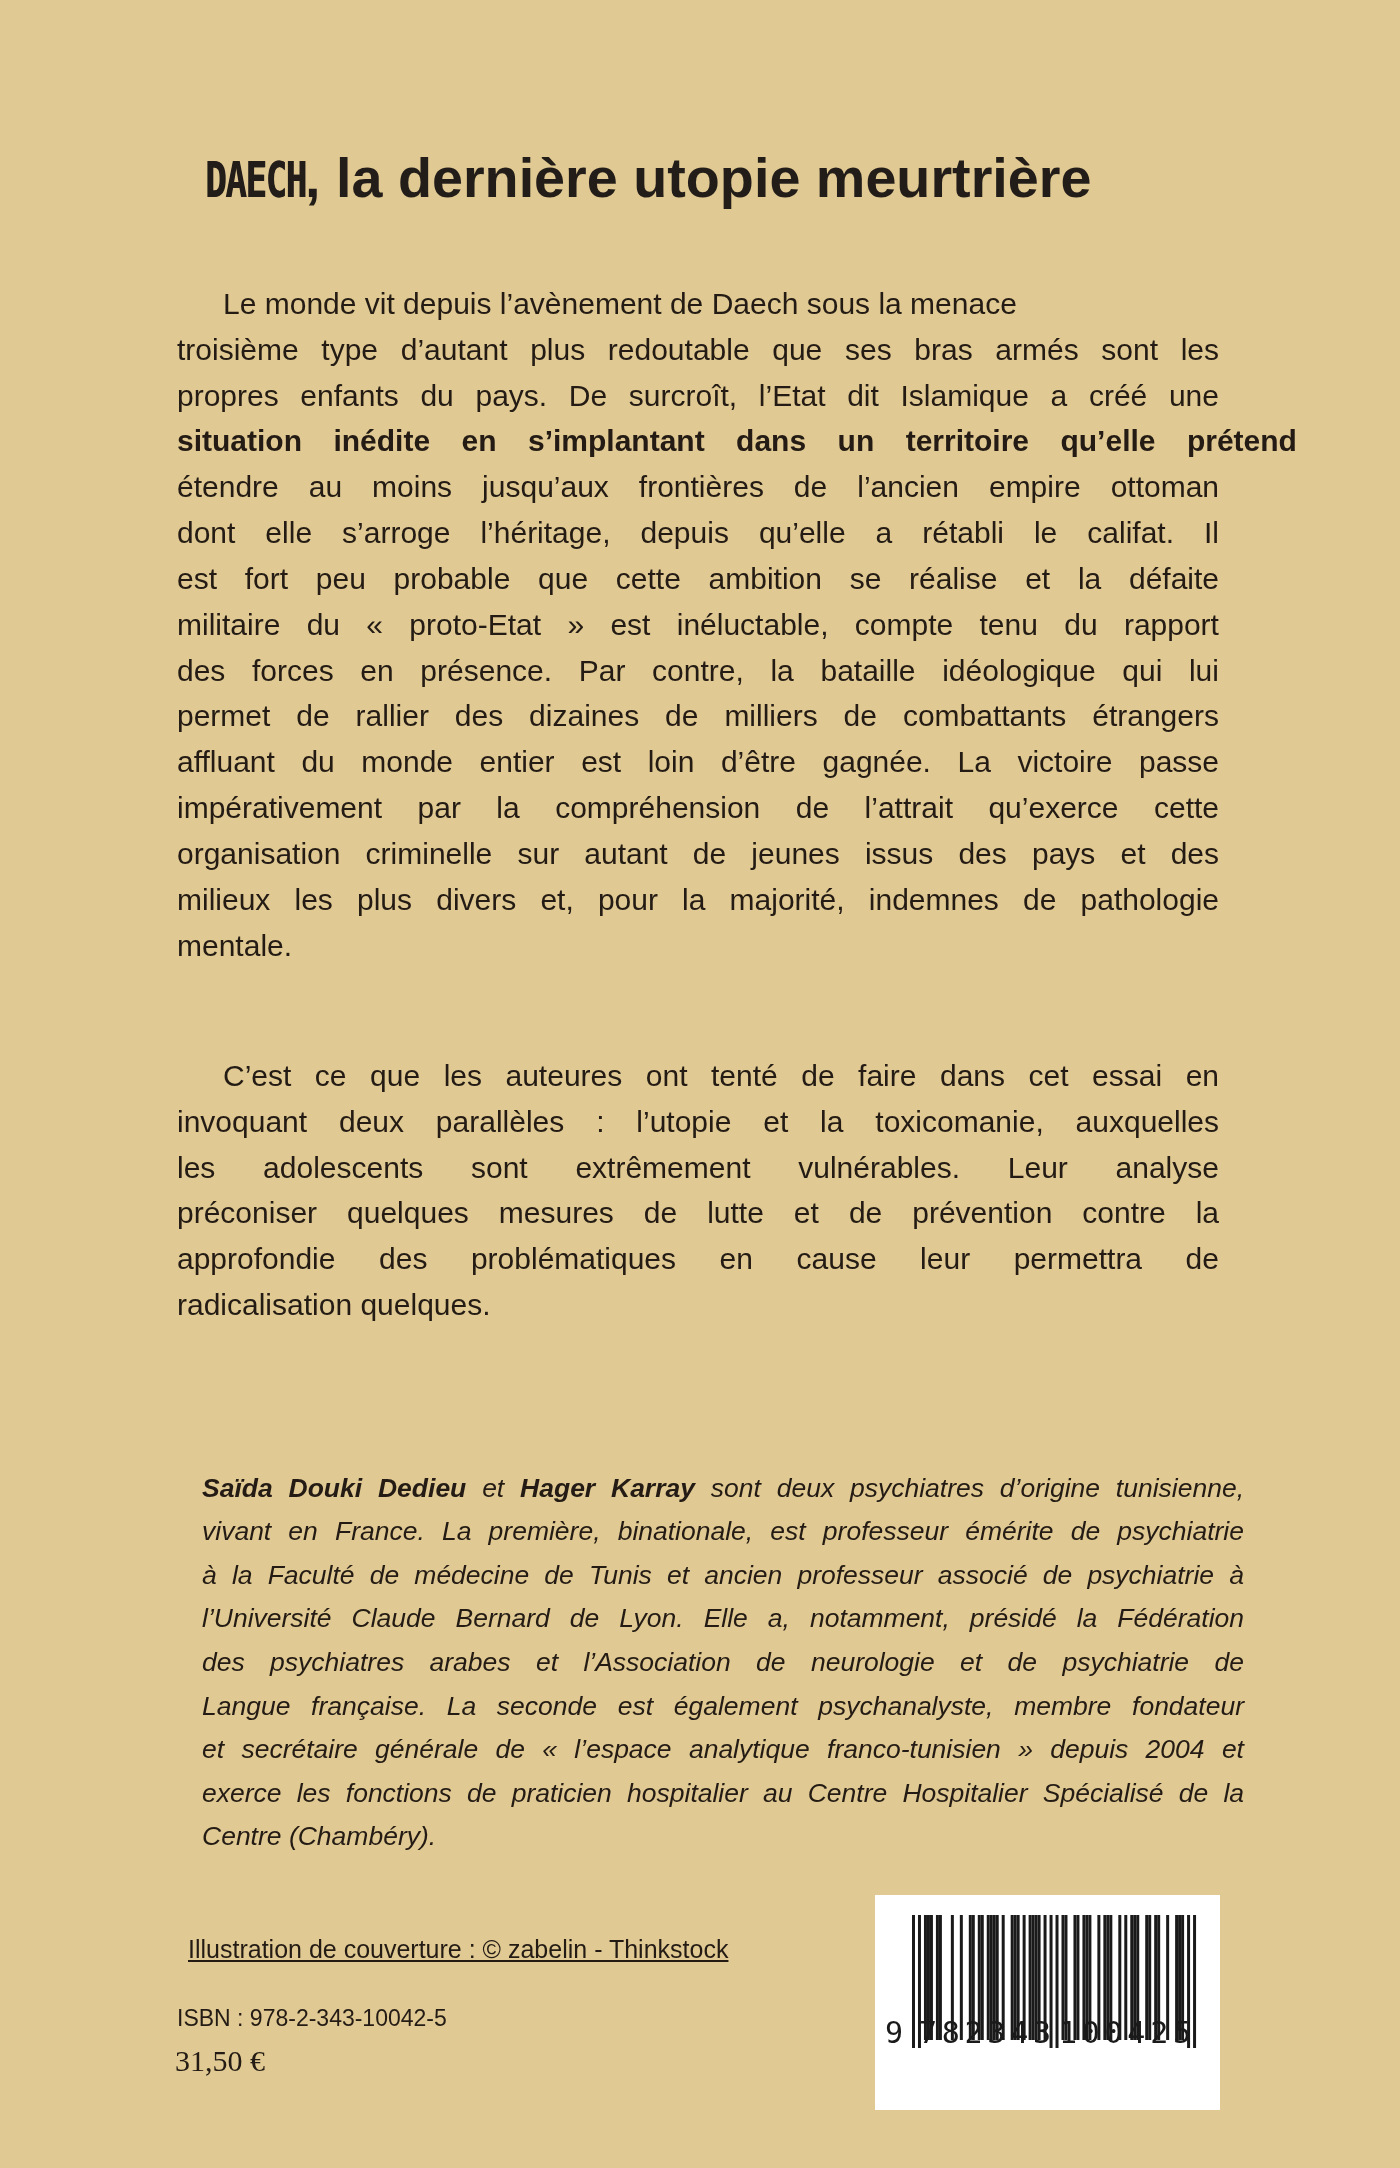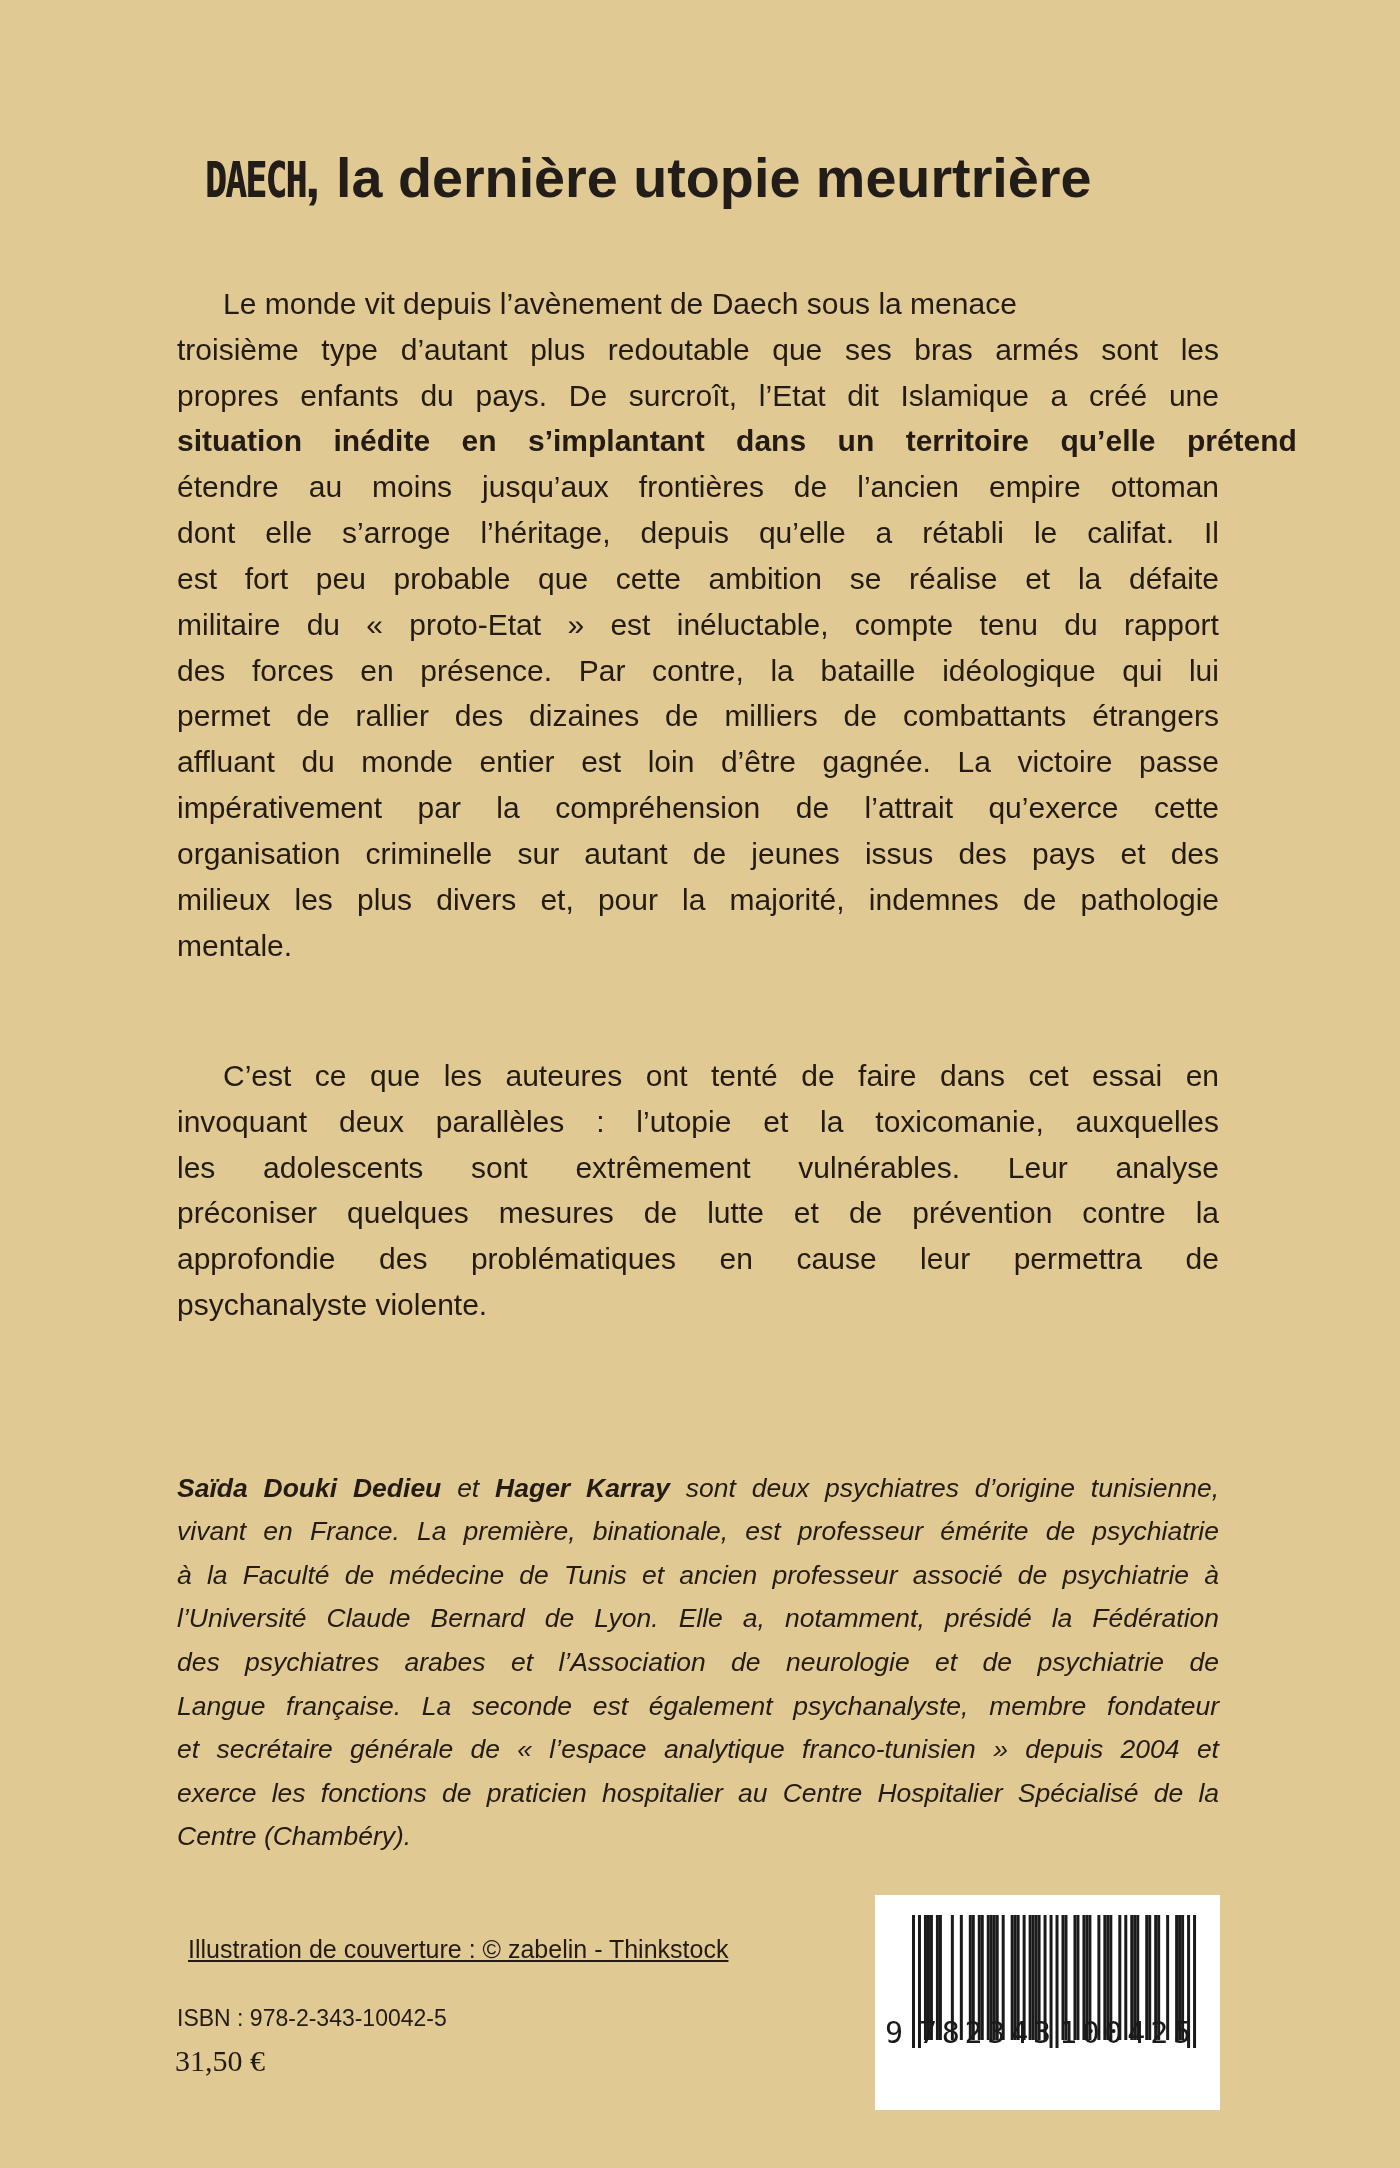--- a/index.html
+++ b/index.html
@@ -36,21 +36,21 @@
     height: 45.85px;
     position: relative;
   }
   .line .txt {
     position: absolute; left: 0; bottom: 0;
     display: inline-block; white-space: nowrap;
     transform-origin: left bottom;
   }
   .body-text .txt { font-size: 30px; line-height: 36px; }
   .body-text .line { height: 45.85px; }
-  .bio .txt { font-size: 26.5px; line-height: 32px; font-style: italic; }
+  .bio .txt { font-size: 26.5px; line-height: 32px; font-style: italic; margin-left: 25px; }
   .bio .line { height: 43.6px; }
   .bio b { font-weight: bold; }
   .indent .txt { left: 46px; }
   #p1 { top: 276px; }
   #p2 { top: 1048px; }
   #bio { top: 1460px; }
   .credit {
     position: absolute; left: 188px; top: 1935px;
     font-size: 25px; white-space: nowrap; text-decoration: underline;
   }
@@ -136,21 +136,21 @@
   <div class="line j">
       <span class="txt" style="word-spacing: 39.42px;">les adolescents sont extrêmement vulnérables. Leur analyse</span>
     </div>
   <div class="line j">
       <span class="txt" style="word-spacing: 21.65px; transform: scaleX(1);">préconiser quelques mesures de lutte et de prévention contre la</span>
     </div>
   <div class="line j">
       <span class="txt" style="word-spacing: 35.21px;">approfondie des problématiques en cause leur permettra de</span>
     </div>
   <div class="line last">
-      <span class="txt">psychanalyste violente.</span>
+      <span class="txt">radicalisation quelques.</span>
     </div>
 </div>
 
 <div class="block bio" id="bio">
   <div class="line j">
       <span class="txt" style="word-spacing: 8.46px; transform: scaleX(1);"><b>Saïda Douki Dedieu</b><span> et </span><b>Hager Karray</b><span> sont deux psychiatres d’origine tunisienne,</span></span>
     </div>
   <div class="line j">
       <span class="txt" style="word-spacing: 9.78px;">vivant en France. La première, binationale, est professeur émérite de psychiatrie</span>
     </div>

